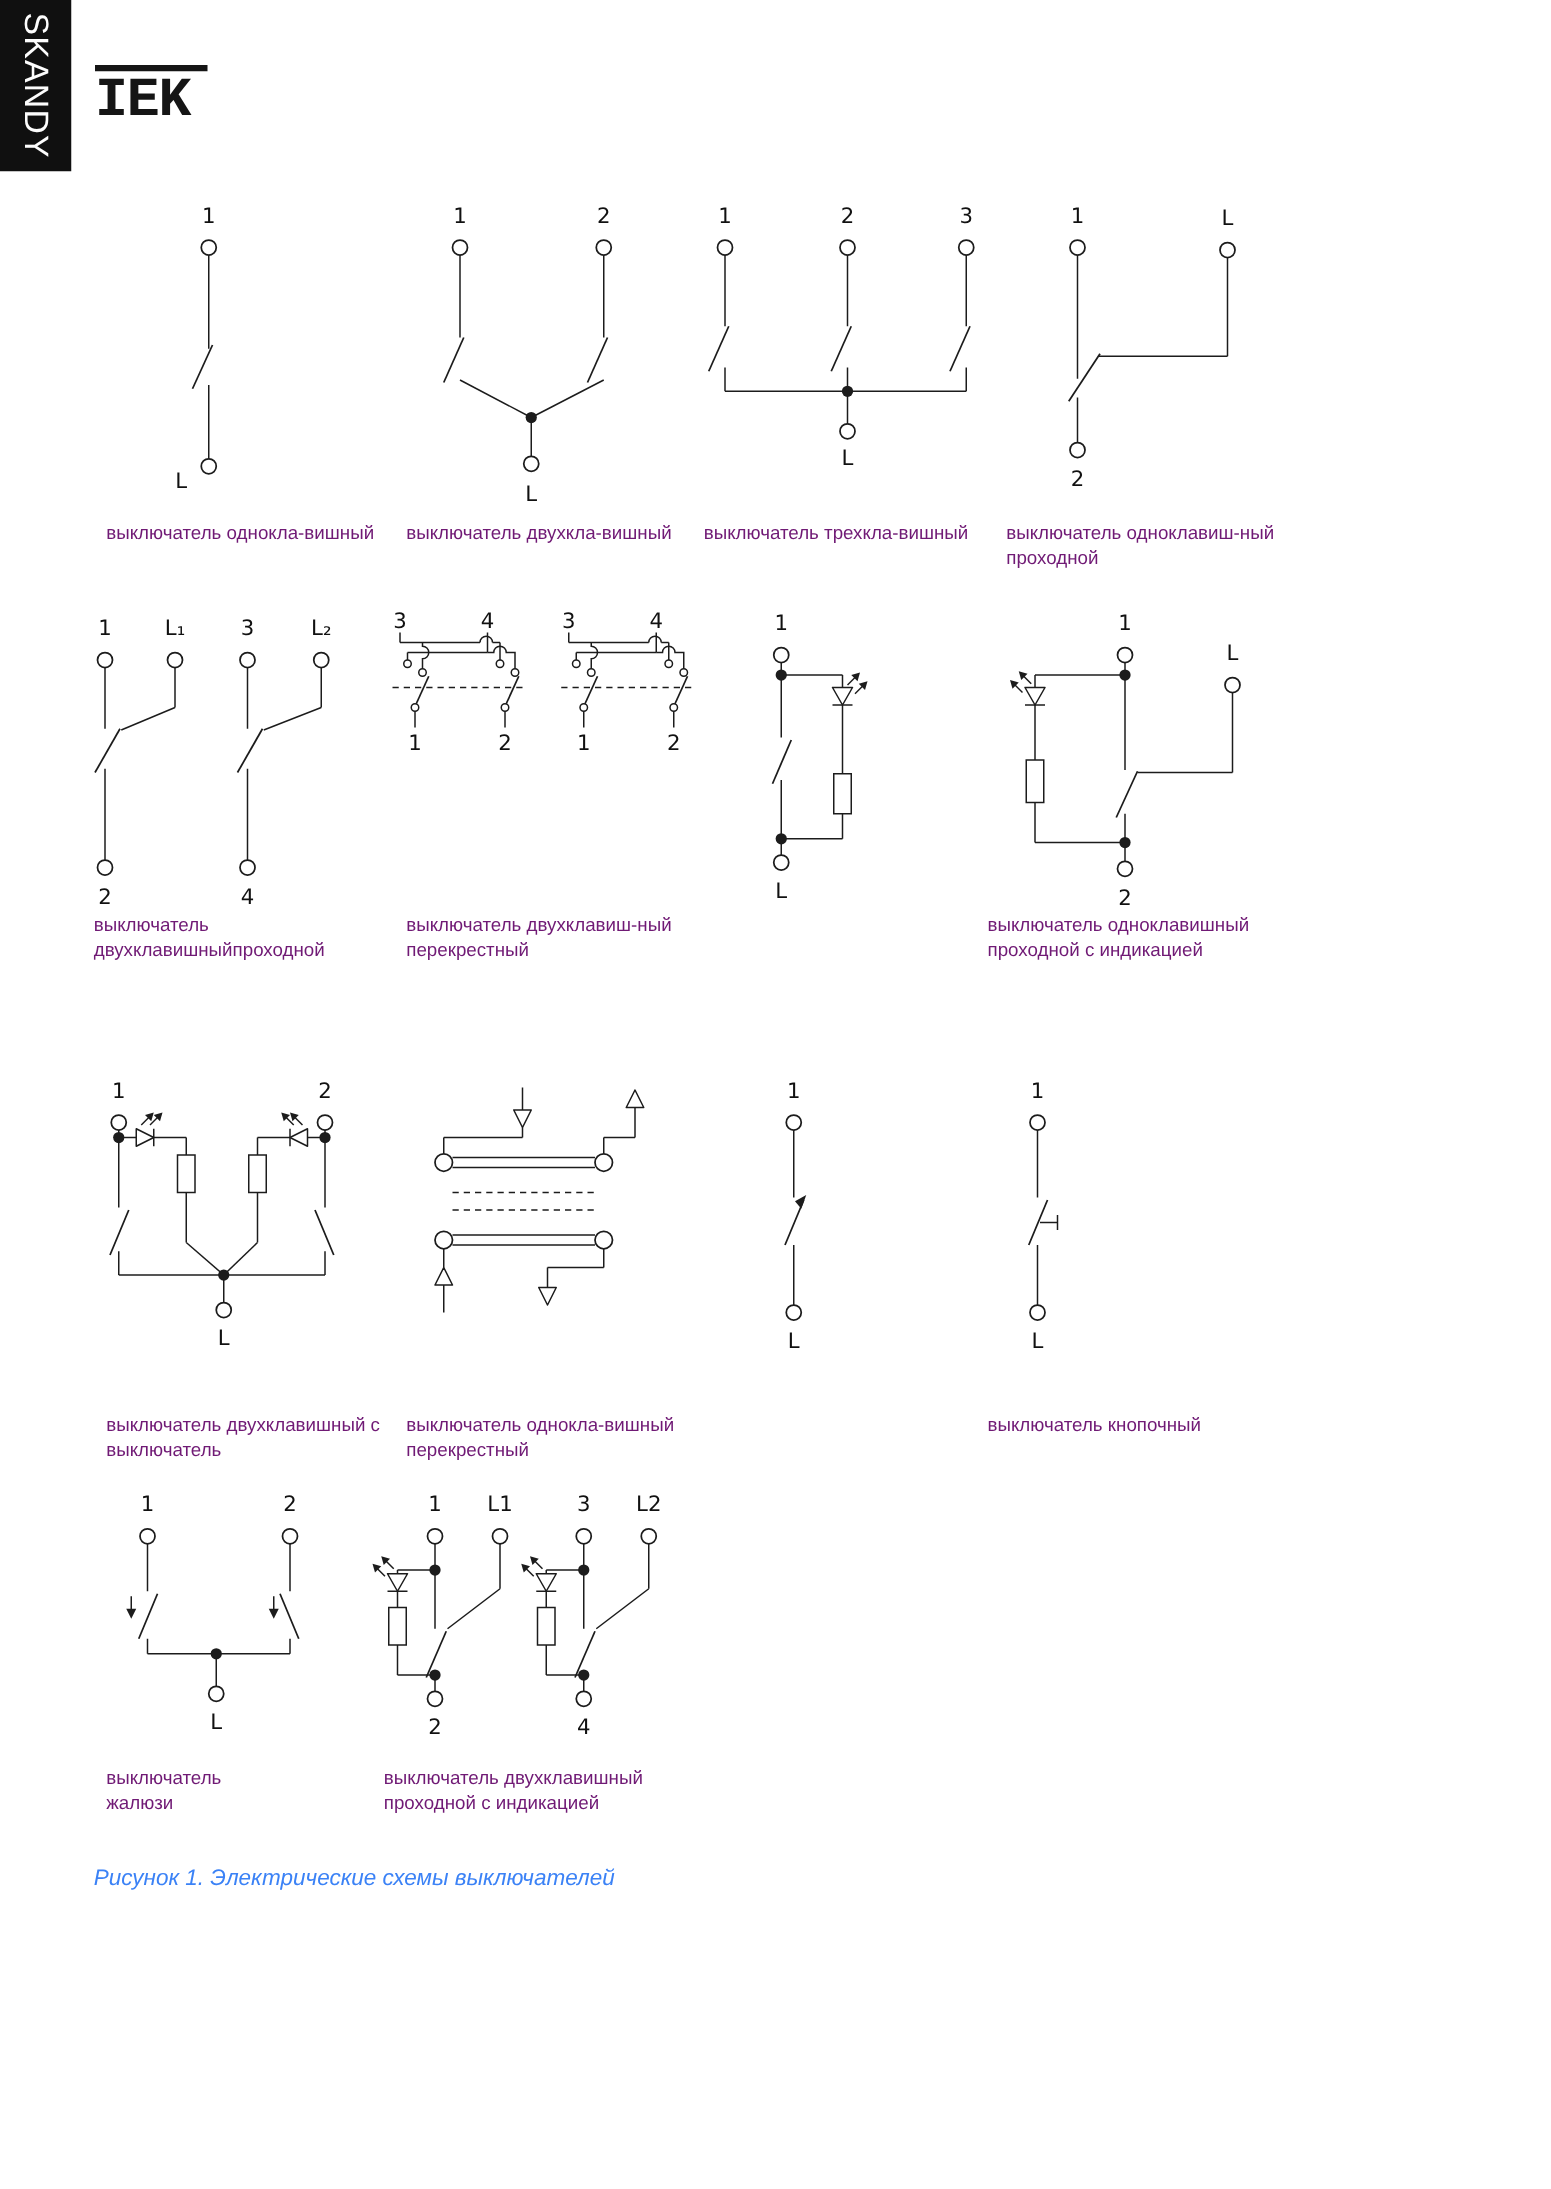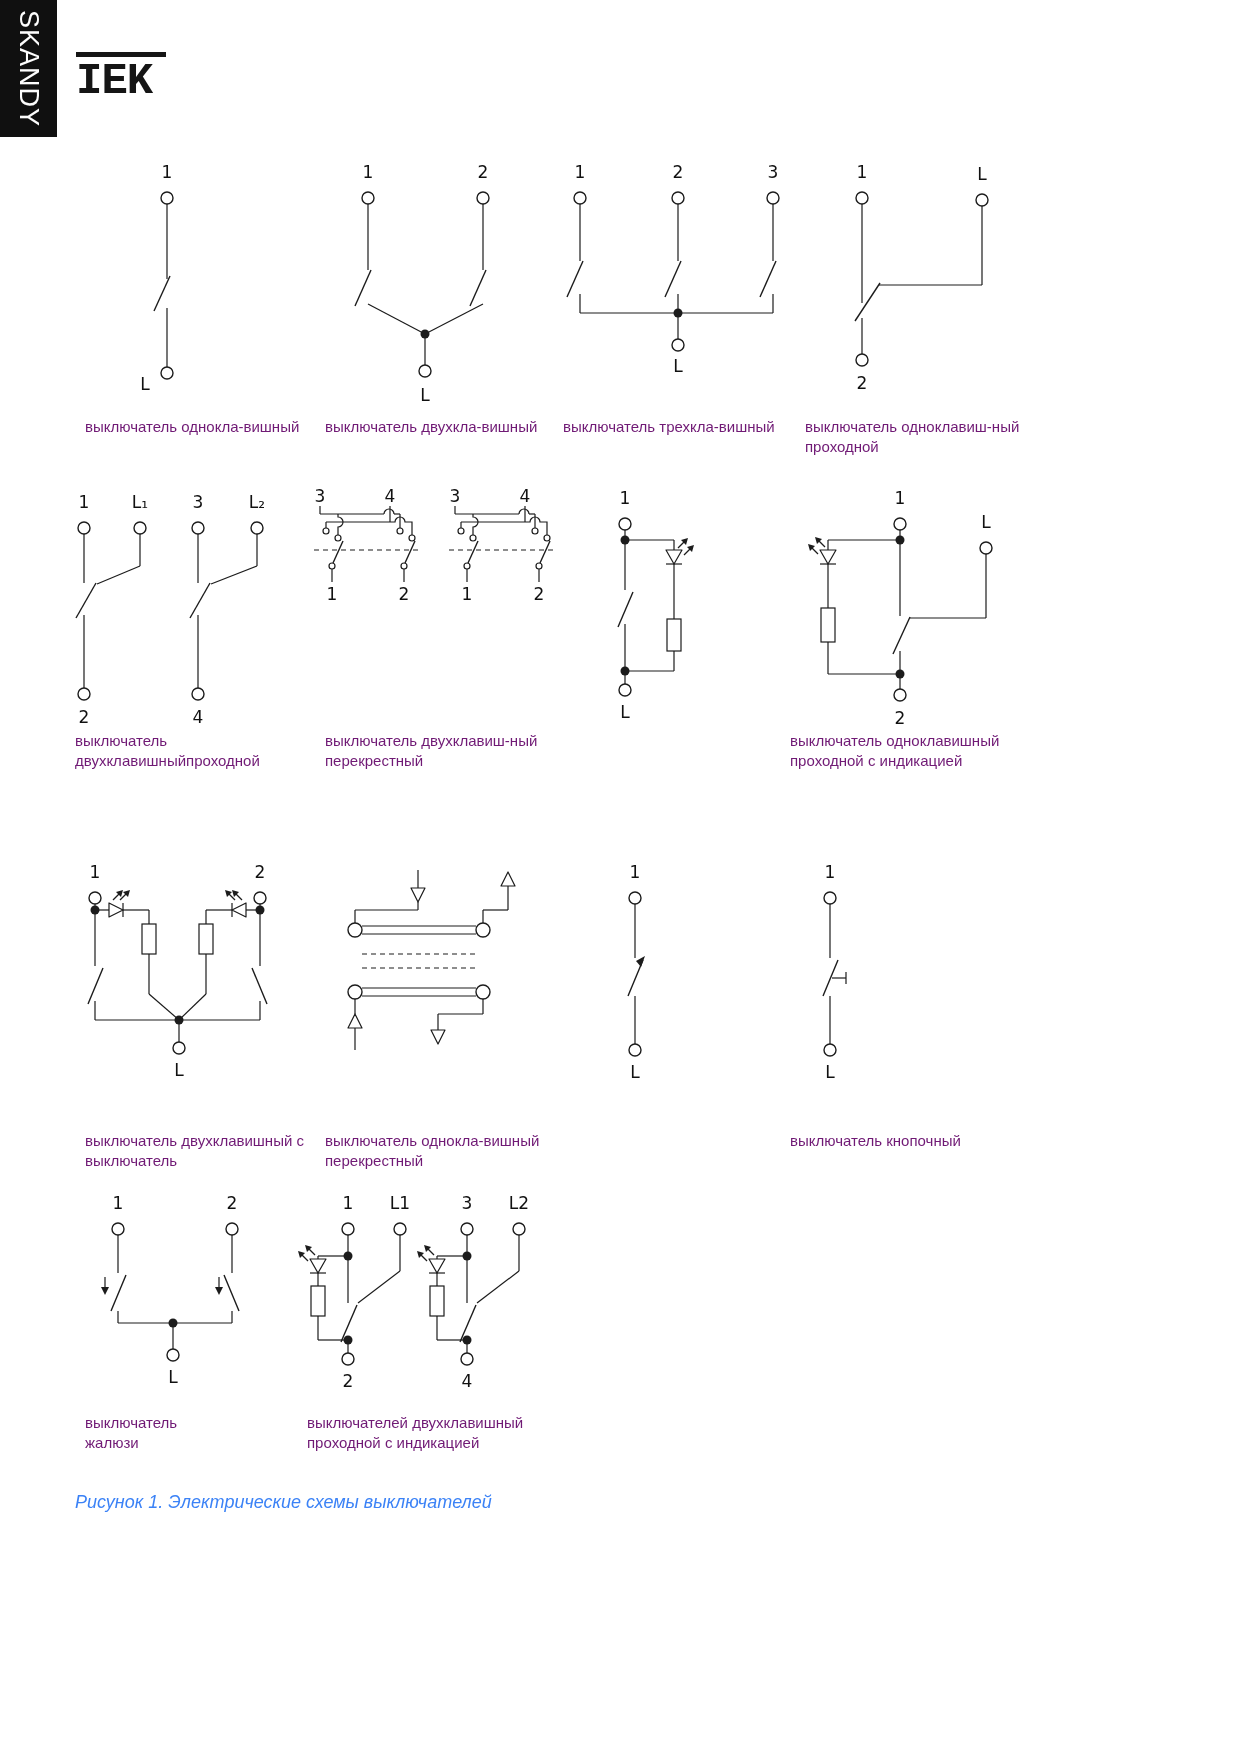--- a/index.html
+++ b/index.html
@@ -480,19 +480,19 @@
     <line class="blade" x1="160" y1="149" x2="176" y2="112"></line>
     <circle class="term" cx="167" cy="166" r="6"></circle>
     <text x="167" y="194">4</text>
   </svg>
 
   <div class="caption" style="left:85px;top:1413px;width:200px">
     <div>выключатель</div>
     <div>жалюзи</div>
   </div>
   <div class="caption" style="left:307px;top:1413px;width:260px">
-    <div>выключателей двухклавишный</div>
+    <div>выключатель двухклавишный</div>
     <div>проходной с индикацией</div>
   </div>
 
   <div class="figcaption" style="left:75px;top:1492px;width:700px">Рисунок 1. Электрические схемы выключателей</div>
 
 </div>
 
 </body></html>

